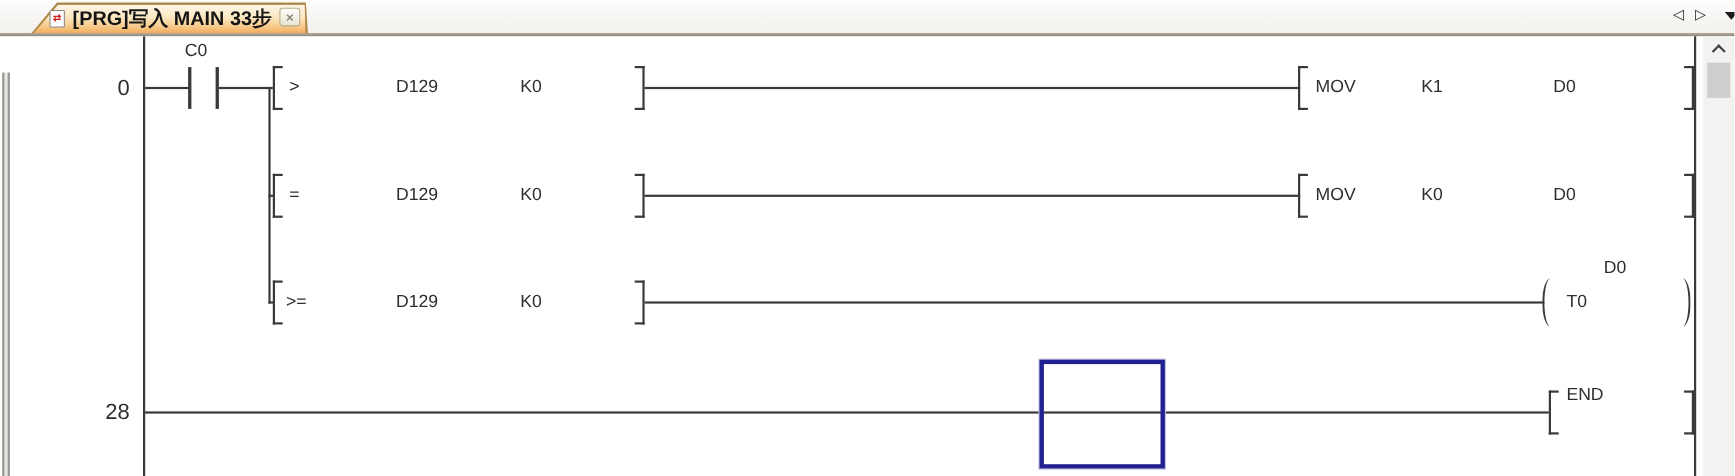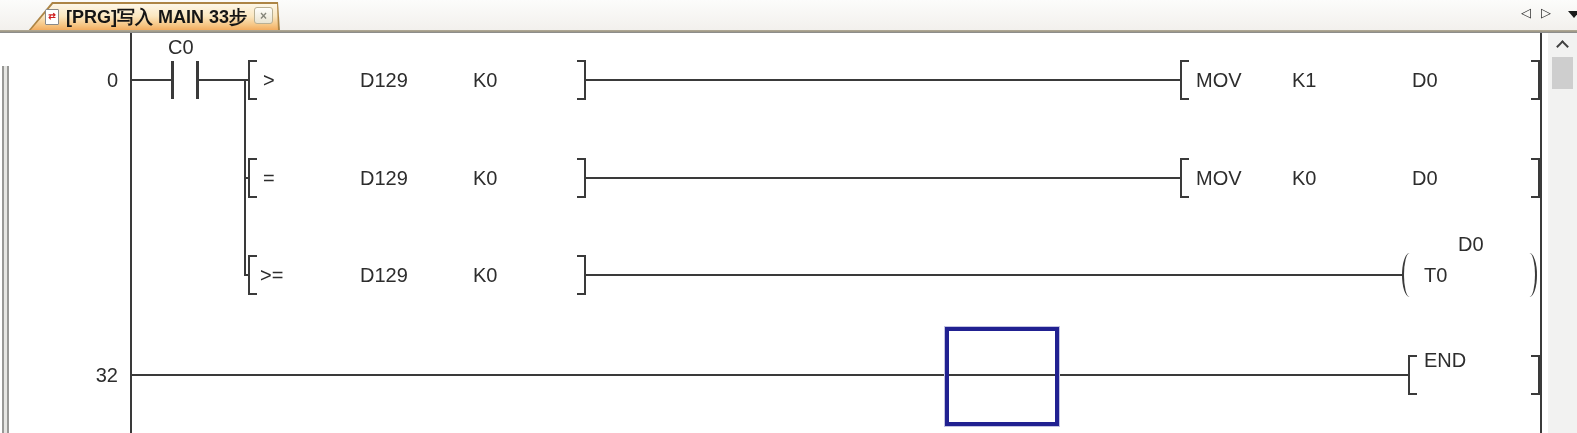--- a/index.html
+++ b/index.html
@@ -40,21 +40,21 @@
   
   .content { position:absolute; left:0; top:33px; width:1577px; height:400px; background:#fff; }
   .content-topline { position:absolute; left:0; top:32px; width:1577px; height:1px; background:#8d8d8b; }
   .left-edge { position:absolute; left:2px; top:33px; width:7px; height:400px;
                background:#e6e6e3; border-left:2px solid #989896; border-right:2px solid #989896; }
 
   
   .hl { position:absolute; height:2px; background:#3a3a3a; }
   .vl { position:absolute; width:2px;  background:#3a3a3a; }
 
-  .lbl { position:absolute; font-size:20px; line-height:22px; color:#2d2d2d; white-space:nowrap; }
+  .lbl { position:absolute; font-size:16px; line-height:22px; color:#2d2d2d; white-space:nowrap; }
   .step { position:absolute; width:60px; text-align:right; font-size:20px; line-height:22px; color:#2d2d2d; }
 
   .lbr { position:absolute; width:9px; height:40px;
          border:2px solid #3a3a3a; border-right:none; background:transparent; }
   .rbr { position:absolute; width:9px; height:40px;
          border:2px solid #3a3a3a; border-left:none; background:transparent; }
 
   .paren-l { position:absolute; width:15px; height:44px;
              border-left:2.5px solid #3a3a3a; border-radius:50%; }
   .paren-r { position:absolute; width:15px; height:44px;
@@ -94,21 +94,21 @@
   <div class="tabbar-sep"></div>
   <div class="content-topline"></div>
 
   <div class="content">
     <div class="left-edge"></div>
 
     <div class="vl" style="left:130px; top:0; height:400px;"></div>
     <div class="vl" style="left:1540px; top:0; height:400px;"></div>
 
     <div class="step" style="left:58px; top:36px;">0</div>
-    <div class="step" style="left:58px; top:331px;">32</div>
+    <div class="step" style="left:58px; top:331px;">28</div>
 
     <div class="hl" style="left:130px; top:46px; width:42px;"></div>
 
     <div>
       <div class="contact-bar" style="left:171px; top:28px;"></div>
       <div class="contact-bar" style="left:196px; top:28px;"></div>
       <div class="lbl" style="left:168px; top:3px;">C0</div>
     </div>
     <div class="hl" style="left:199px; top:46px; width:49px;"></div>
 

